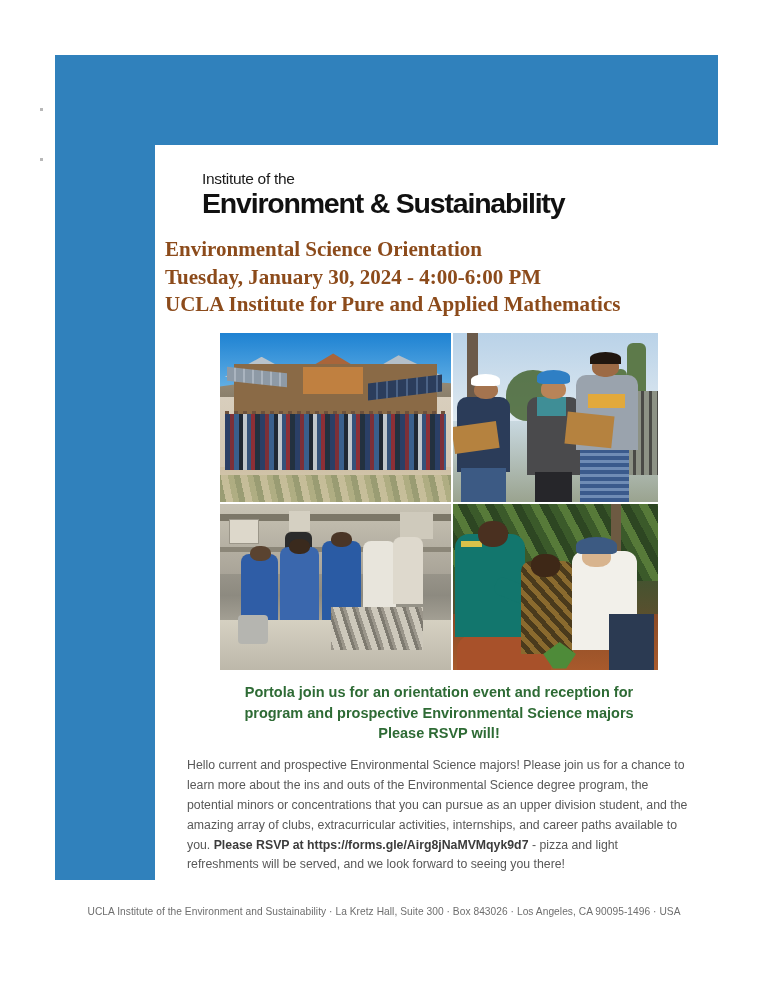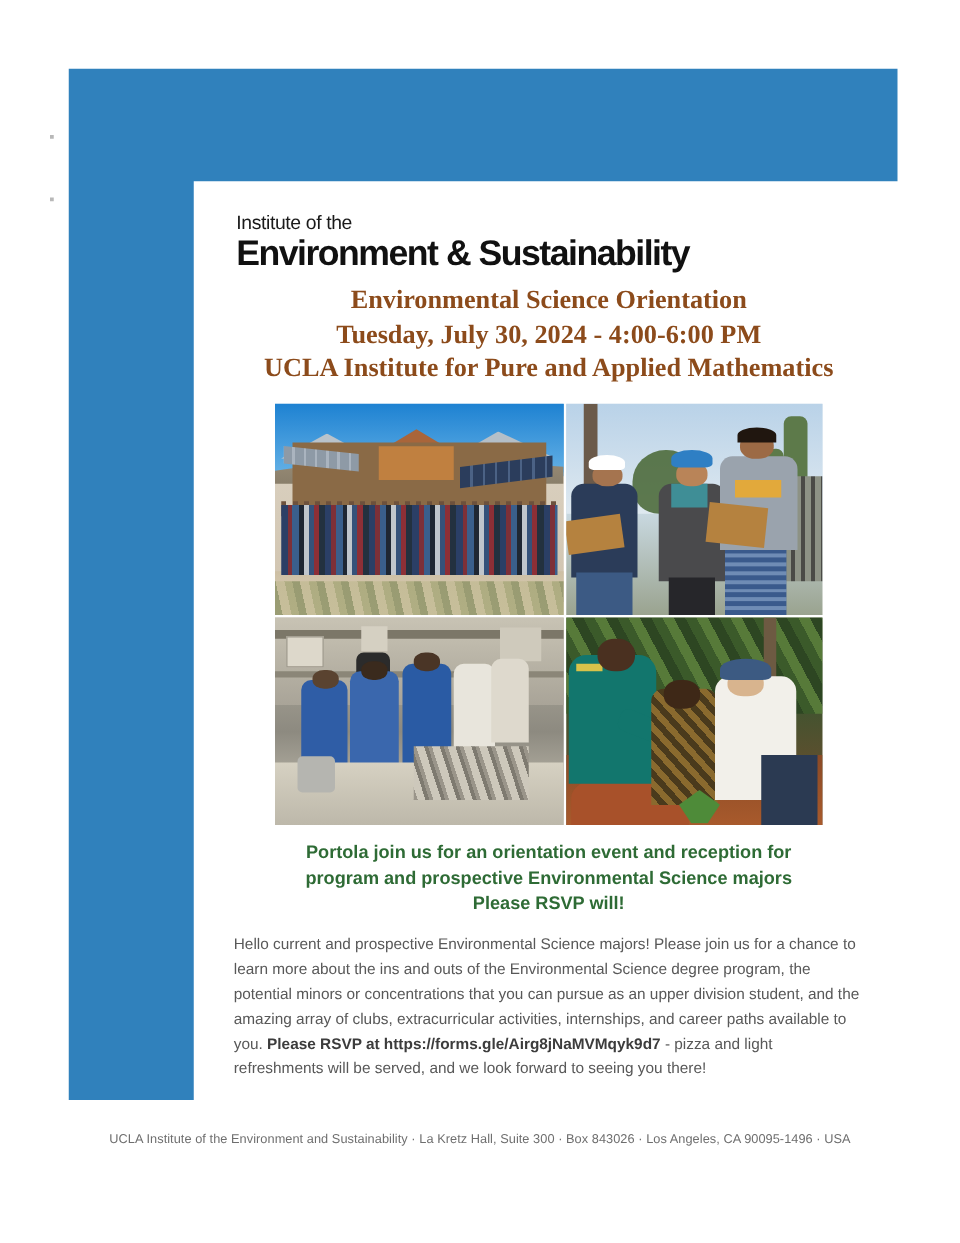--- a/index.html
+++ b/index.html
@@ -64,20 +64,21 @@
     font-family: "Liberation Sans", sans-serif;
     font-weight: bold;
     font-size: 32px;
     letter-spacing: 0.5px;
     display: flex;
     align-items: center;
     justify-content: center;
     flex: none;
   }
   .logo-text {
+    margin-left: 13px;
     line-height: 1;
     padding-top: 1px;
   }
   .logo-line1 {
     font-family: "Liberation Sans", sans-serif;
     font-size: 15.5px;
     font-weight: normal;
     color: #1a1a1a;
     letter-spacing: -0.3px;
     display: block;
@@ -88,22 +89,21 @@
     font-size: 28.5px;
     font-weight: bold;
     color: #111111;
     letter-spacing: -1.2px;
     display: block;
     white-space: nowrap;
   }
 
   
   .event-heading {
-    text-align: center;
-    margin-top: 9px;
+    margin-top: 19px;
     padding: 0 10px;
   }
   .event-line {
     font-family: "Liberation Serif", serif;
     font-weight: bold;
     color: #8C4B1B;
     font-size: 21px;
     line-height: 1.32;
     display: block;
     white-space: nowrap;
@@ -303,21 +303,21 @@
 
     <div class="logo-row">
       <div class="logo-text">
         <span class="logo-line1">Institute of the</span>
         <span class="logo-line2">Environment &amp; Sustainability</span>
       </div>
     </div>
 
     <div class="event-heading">
       <span class="event-line">Environmental Science Orientation</span>
-      <span class="event-line">Tuesday, July 30, 2024 - 4:00-6:00 PM</span>
+      <span class="event-line">Tuesday, January 30, 2024 - 4:00-6:00 PM</span>
       <span class="event-line">UCLA Institute for Pure and Applied Mathematics</span>
     </div>
 
     <div class="photo-grid">
 
       <div class="photo p1">
         <div class="sky"></div>
           <div class="ridge"></div>
         <div class="roofL"></div>
           <div class="roofC"></div>

